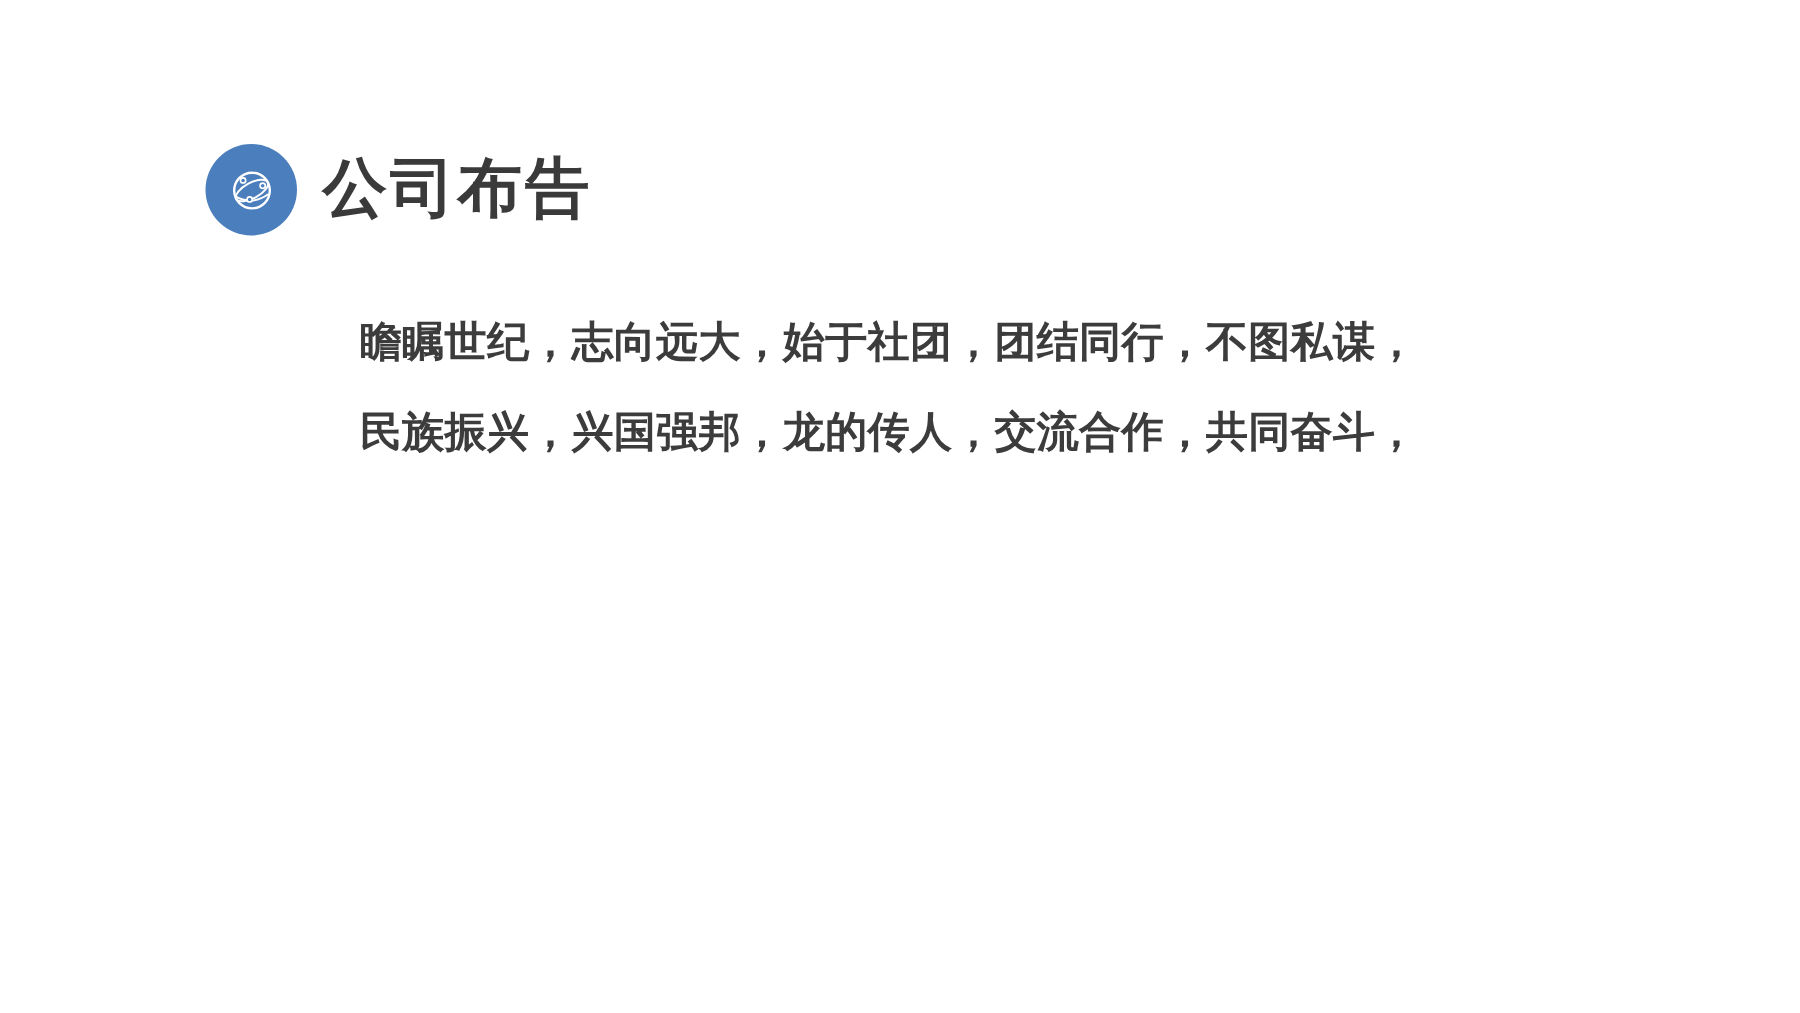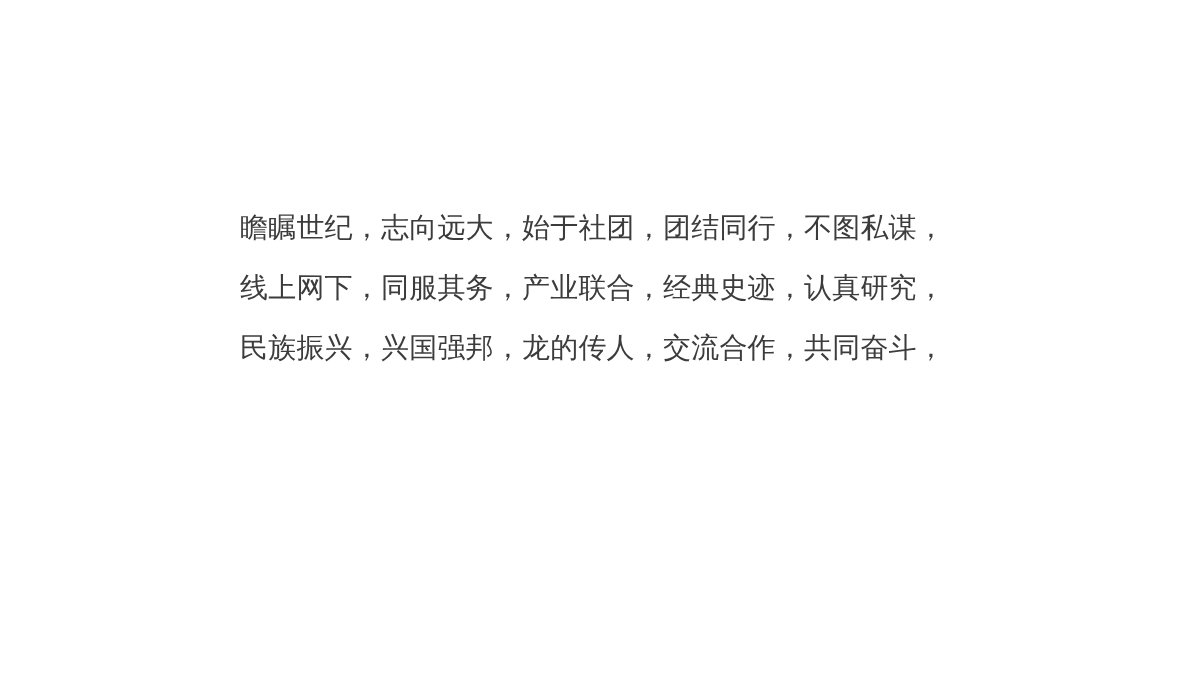--- a/index.html
+++ b/index.html
@@ -52,28 +52,42 @@
     top: 198px;
     width: 720px;
   }
 
   .body-text p {
     font-size: 28px;
     line-height: 60px;
     letter-spacing: 0.2px;
     color: #3c3c3c;
     white-space: nowrap;
-    font-weight: 400;
+    font-weight: 700;
   }
 </style>
 </head>
 <body>
 
 <div class="slide">
 
+  <div class="header">
+    <div class="logo-circle">
+      <span>
+        <svg width="38" height="38" viewBox="0 0 48 48" fill="none">
+          <circle cx="24" cy="24" r="15" stroke="#ffffff" stroke-width="2"></circle>
+          <ellipse cx="24" cy="24" rx="15" ry="6.5" stroke="#ffffff" stroke-width="1.6" transform="rotate(-28 24 24)"></ellipse>
+          <path d="M10 29 Q 24 37 38 27" stroke="#ffffff" stroke-width="1.6" fill="none"></path>
+          <circle cx="16.5" cy="15.5" r="2.2" fill="#4a7ebc" stroke="#ffffff" stroke-width="1.4"></circle>
+          <circle cx="33" cy="20" r="2.2" fill="#4a7ebc" stroke="#ffffff" stroke-width="1.4"></circle>
+          <circle cx="22" cy="31.5" r="2.2" fill="#4a7ebc" stroke="#ffffff" stroke-width="1.4"></circle>
+        </svg>
+      </span>
+    </div>
+    <h1 class="title">公司布告</h1>
+  </div>
 
   <div class="body-text">
     <p>瞻瞩世纪，志向远大，始于社团，团结同行，不图私谋，</p>
-    <p>线上网下，同服其务，产业联合，经典史迹，认真研究，</p>
     <p>民族振兴，兴国强邦，龙的传人，交流合作，共同奋斗，</p>
   </div>
 
 </div>
 
 </body></html>

